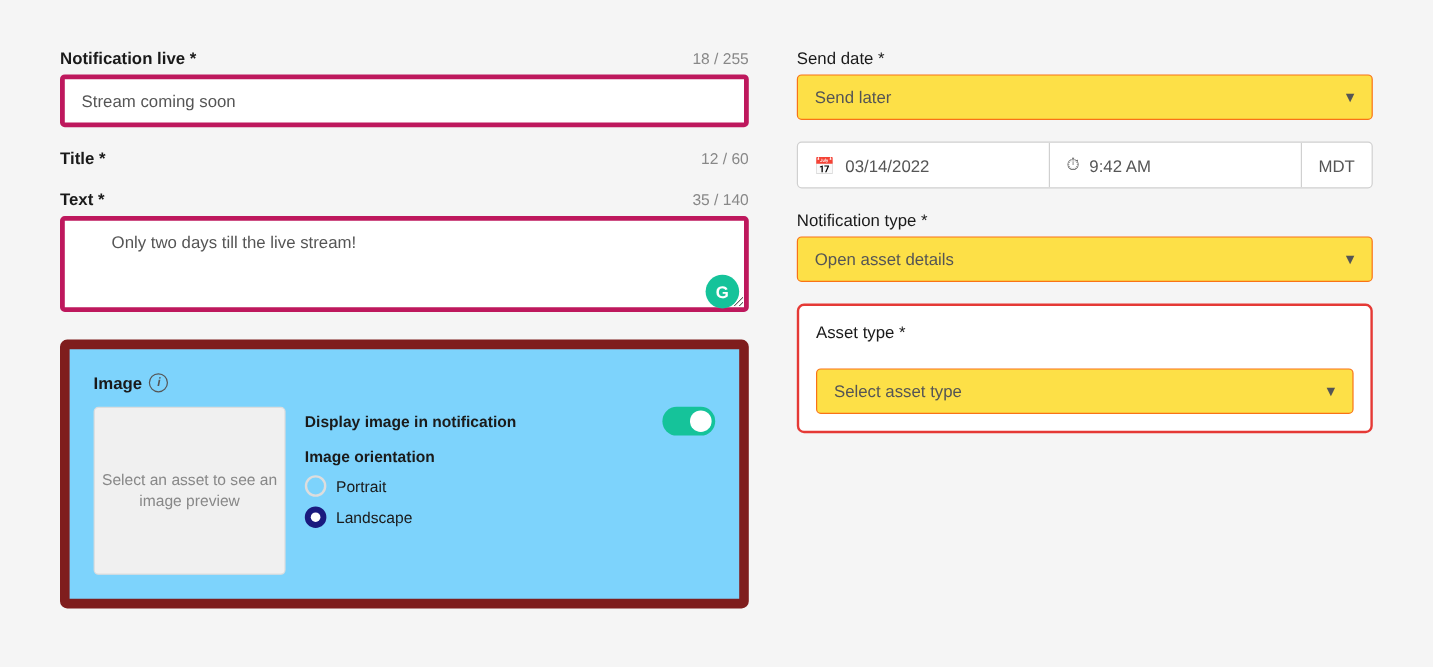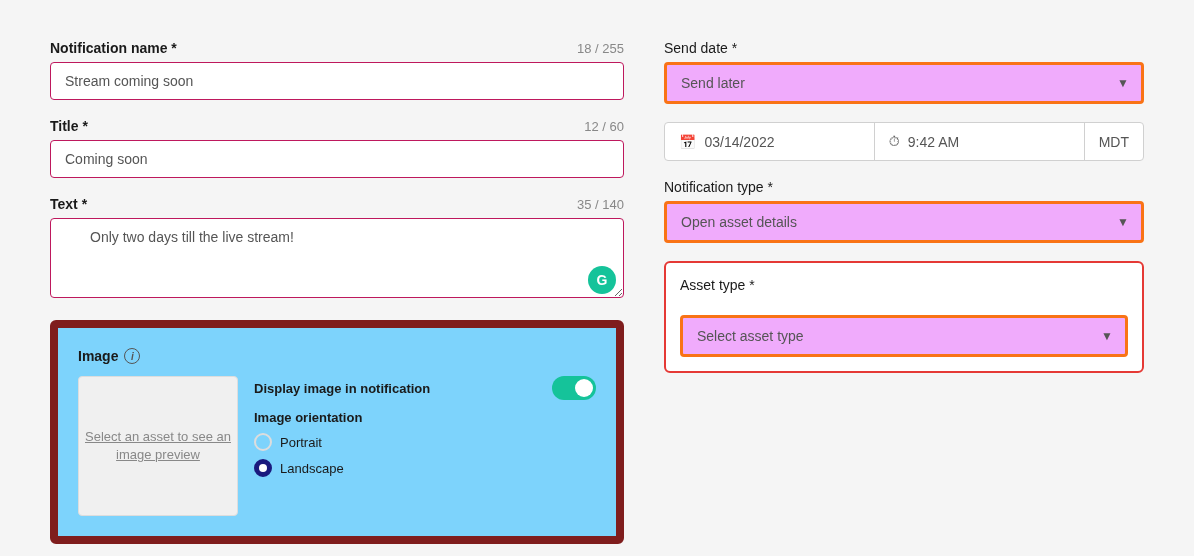--- a/index.html
+++ b/index.html
@@ -44,21 +44,21 @@
       font-weight: 700;
       color: #1a1a1a;
     }
     .field-count {
       font-size: 13px;
       color: #888;
     }
     .text-input {
       width: 100%;
       padding: 10px 14px;
-      border: 1px solid #be185d;
+      border: 4px solid #be185d;
       border-radius: 4px;
       font-size: 14px;
       color: #555;
       background: #fff;
       outline: none;
     }
     .textarea-wrapper {
       position: relative;
     }
     textarea.text-input {
@@ -121,21 +121,20 @@
       background: #f0f0f0;
       border: 1px solid #ddd;
       border-radius: 4px;
       display: flex;
       align-items: center;
       justify-content: center;
       text-align: center;
       color: #888;
       font-size: 13px;
       line-height: 1.4;
-      text-decoration: underline;
     }
     .image-options {
       flex: 1;
     }
     .image-option-row {
       display: flex;
       align-items: center;
       justify-content: space-between;
       margin-bottom: 10px;
     }
@@ -207,22 +206,22 @@
       margin-bottom: 18px;
     }
     .right-field-label {
       font-size: 14px;
       font-weight: 400;
       color: #1a1a1a;
       margin-bottom: 6px;
     }
     .select-wrapper {
       position: relative;
-      background: #f0abfc;
-      border: 3px solid #f97316;
+      background: #fde047;
+      border: 1px solid #f97316;
       border-radius: 4px;
     }
     .select-wrapper select {
       width: 100%;
       padding: 10px 36px 10px 14px;
       border: none;
       background: transparent;
       font-size: 14px;
       color: #555;
       appearance: none;
@@ -294,32 +293,31 @@
 </head>
 <body>
 
 <div class="page-container">
   <div class="main-layout">
 
     <div class="left-col">
 
       <div class="field-group">
         <div class="field-header">
-          <span class="field-label">Notification name *</span>
+          <span class="field-label">Notification live *</span>
           <span class="field-count">18 / 255</span>
         </div>
         <input class="text-input" type="text" value="Stream coming soon" style="">
       </div>
 
       <div class="field-group">
         <div class="field-header">
           <span class="field-label">Title *</span>
           <span class="field-count">12 / 60</span>
         </div>
-        <input class="text-input" type="text" value="Coming soon" style="">
       </div>
 
       <div class="field-group">
         <div class="field-header">
           <span class="field-label">Text *</span>
           <span class="field-count">35 / 140</span>
         </div>
         <div class="textarea-wrapper">
           <textarea class="text-input" style="">Only two days till the live stream!</textarea>
           <div class="grammarly-icon">

